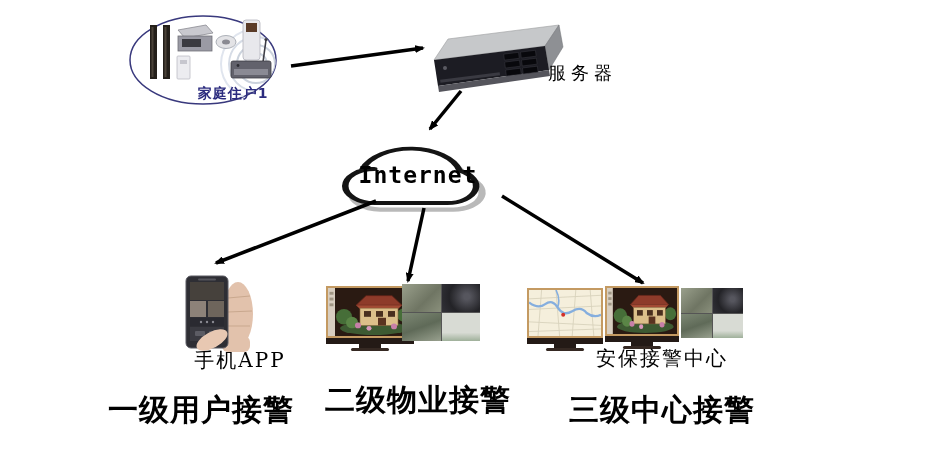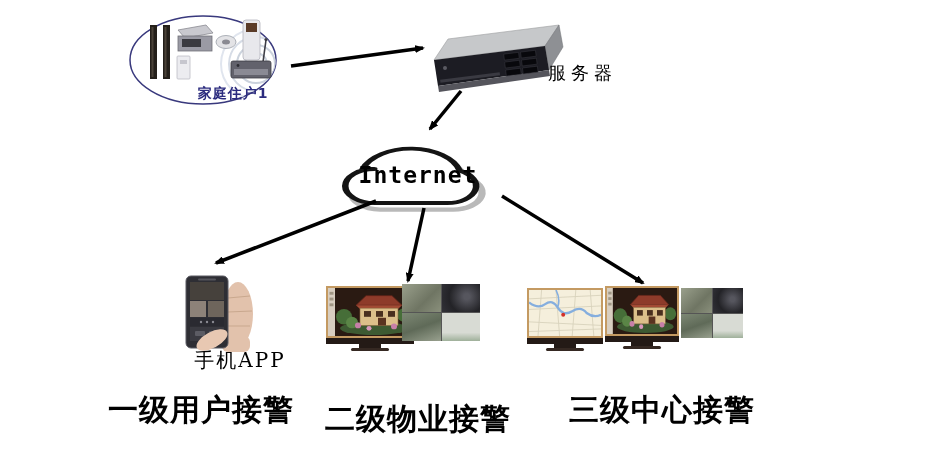--- a/index.html
+++ b/index.html
@@ -249,20 +249,21 @@
 
   <div class="label centered home-label" style="left:203px;top:85px;margin-left:30px;">家庭住户1</div>
 
   <div class="label kai server-label" style="left:548px;top:61px;">服务器</div>
 
   <div class="label centered internet-label" style="left:418px;top:162px;">Internet</div>
 
   <div class="label centered kai caption" style="left:208px;top:347px;margin-left:32px;">手机APP</div>
 
 
+  <div class="label centered kai caption" style="left:662px;top:345px;">安保接警中心</div>
 
   <div class="label centered tier" style="left:201px;top:390px;">一级用户接警</div>
 
-  <div class="label centered tier" style="left:418px;top:399px;text-align:center;">二级物业接警</div>
+  <div class="label centered tier" style="left:418px;top:380px;text-align:center;">二级物业接警</div>
 
   <div class="label centered tier" style="left:636px;top:390px;margin-left:26px;">三级中心接警</div>
 
 </div>
 
 </body></html>

